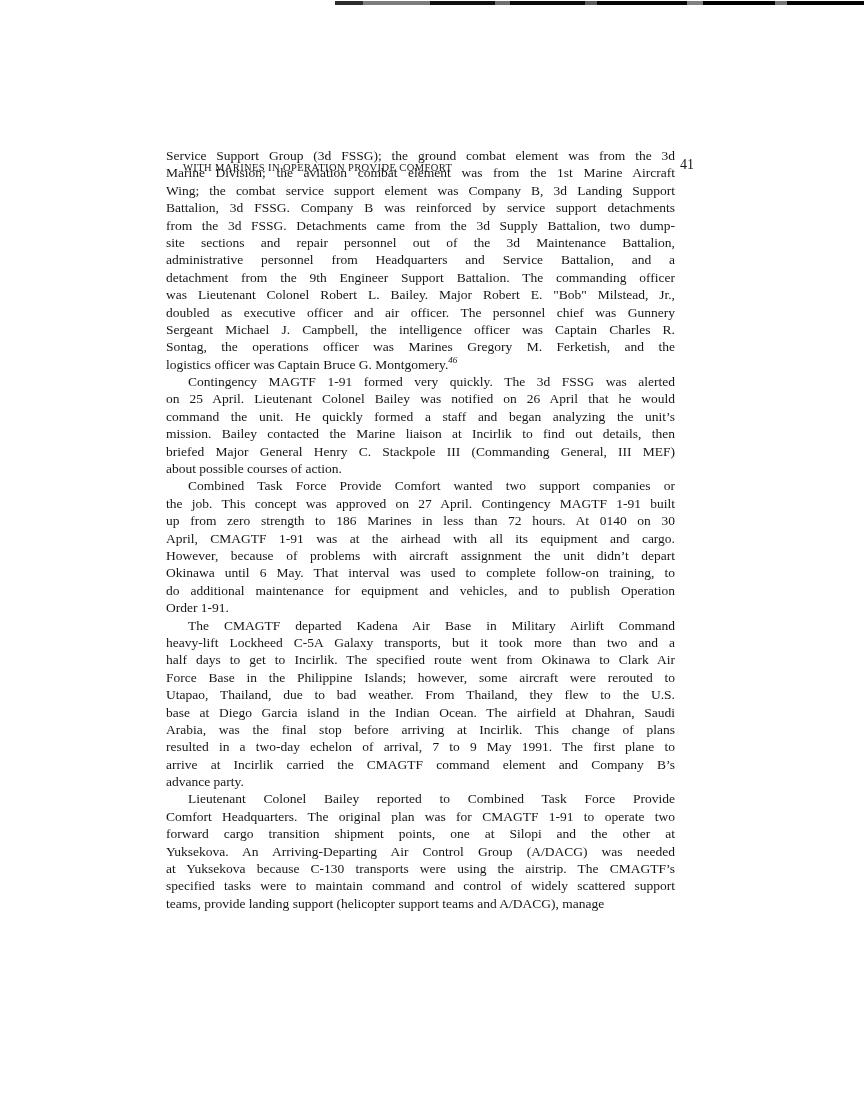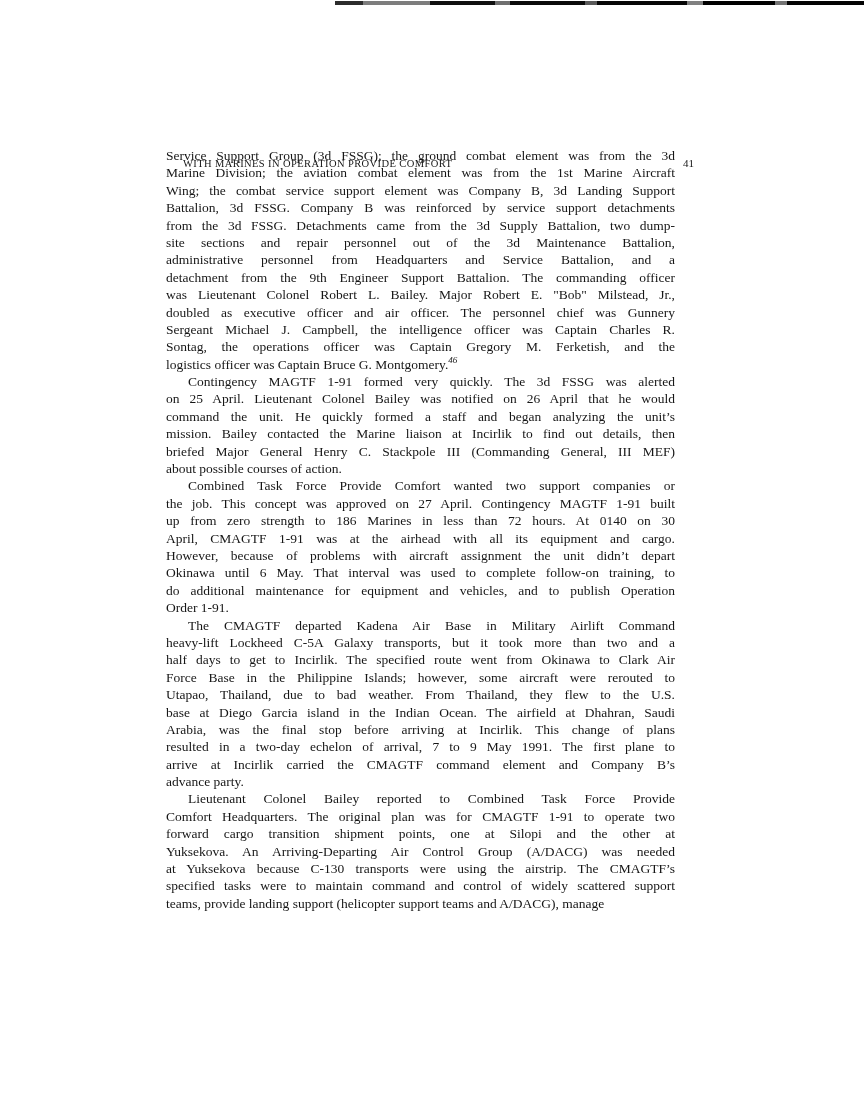--- a/index.html
+++ b/index.html
@@ -41,21 +41,21 @@
     top: 117px;
     width: 511px;
     display: flex;
     justify-content: space-between;
     align-items: flex-end;
     font-size: 10.5px;
     letter-spacing: 0.4px;
     margin-top: 40px;
   }
   .page-header .running-title { white-space: nowrap; }
-  .page-header .page-number { letter-spacing: 0; font-size: 11px; }
+  .page-header .page-number { letter-spacing: 0; font-size: 14px; }
   .body-text {
     position: absolute;
     left: 166px;
     top: 147px;
     width: 509px;
     font-size: 13.5px;
   }
   .paragraph { margin: 0; }
   .line {
     height: 17.4px;
@@ -99,21 +99,21 @@
       <div class="line"><span>Marine Division; the aviation combat element was from the 1st Marine Aircraft</span></div>
       <div class="line"><span>Wing; the combat service support element was Company B, 3d Landing Support</span></div>
       <div class="line"><span>Battalion, 3d FSSG. Company B was reinforced by service support detachments</span></div>
       <div class="line"><span>from the 3d FSSG. Detachments came from the 3d Supply Battalion, two dump-</span></div>
       <div class="line"><span>site sections and repair personnel out of the 3d Maintenance Battalion,</span></div>
       <div class="line"><span>administrative personnel from Headquarters and Service Battalion, and a</span></div>
       <div class="line"><span>detachment from the 9th Engineer Support Battalion. The commanding officer</span></div>
       <div class="line"><span>was Lieutenant Colonel Robert L. Bailey. Major Robert E. "Bob" Milstead, Jr.,</span></div>
       <div class="line"><span>doubled as executive officer and air officer. The personnel chief was Gunnery</span></div>
       <div class="line"><span>Sergeant Michael J. Campbell, the intelligence officer was Captain Charles R.</span></div>
-      <div class="line"><span>Sontag, the operations officer was Captain Gregory M. Ferketish, and the</span></div>
+      <div class="line"><span>Sontag, the operations officer was Marines Gregory M. Ferketish, and the</span></div>
       <div class="line last"><span>logistics officer was Captain Bruce G. Montgomery.</span><sup class="fn">46</sup></div>
     </div>
     <div class="paragraph">
       <div class="line indent"><span>Contingency MAGTF 1-91 formed very quickly. The 3d FSSG was alerted</span></div>
       <div class="line"><span>on 25 April. Lieutenant Colonel Bailey was notified on 26 April that he would</span></div>
       <div class="line"><span>command the unit. He quickly formed a staff and began analyzing the unit’s</span></div>
       <div class="line"><span>mission. Bailey contacted the Marine liaison at Incirlik to find out details, then</span></div>
       <div class="line"><span>briefed Major General Henry C. Stackpole III (Commanding General, III MEF)</span></div>
       <div class="line last"><span>about possible courses of action.</span></div>
     </div>

